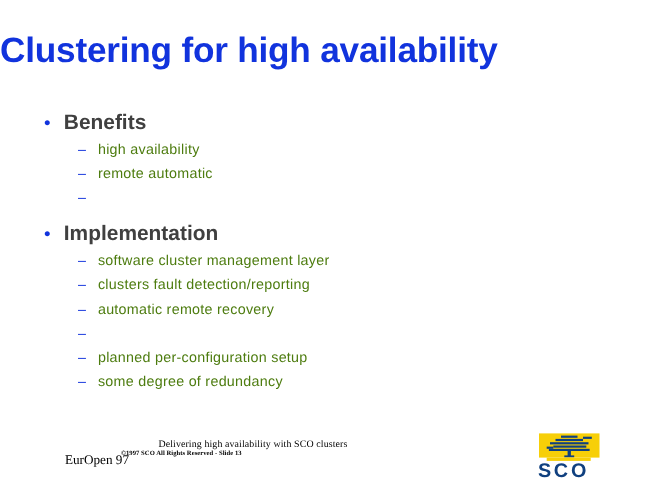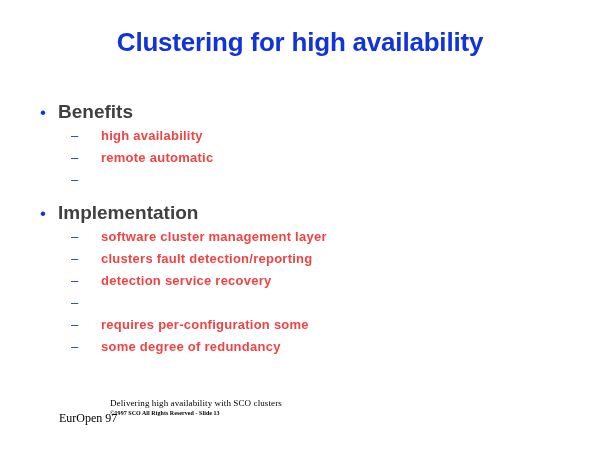--- a/index.html
+++ b/index.html
@@ -21,23 +21,23 @@
     inset: 0;
     background: #ffffff;
   }
 
   
   .slide-title {
     position: absolute;
     left: 0;
     top: 27px;
     width: 600px;
-    text-align: center;
-    font-family: "Liberation Sans", sans-serif;
-    font-size: 26px;
+    text-align: left;
+    font-family: "Liberation Sans", sans-serif;
+    font-size: 32px;
     font-weight: bold;
     color: #1133dd;
     letter-spacing: -0.2px;
     white-space: nowrap;
   }
 
   
   .body-block {
     position: absolute;
     left: 40px;
@@ -80,25 +80,24 @@
     font-size: 13px;
     line-height: 22px;
     width: 18px;
     flex: 0 0 18px;
     margin-left: 31px;
     font-family: "Liberation Sans", sans-serif;
   }
   .l2-text {
     font-family: "Liberation Sans", sans-serif;
     font-size: 13px;
-    font-weight: bold;
-    color: #ef4444;
+    font-weight: normal;
+    color: #4d7c0f;
     line-height: 22px;
     letter-spacing: 0.25px;
-    margin-left: 12px;
   }
 
   .group-gap { height: 10px; }
 
   
   .footer {
     position: absolute;
     left: 43px;
     bottom: 16px;
     width: 520px;
@@ -117,20 +116,21 @@
     position: absolute;
     left: 67px;
     top: 0px;
   }
   .footer-tagline {
     font-family: "Liberation Serif", serif;
     font-size: 9px;
     color: #000000;
     white-space: nowrap;
     letter-spacing: 0.1px;
+    margin-left: 34px;
   }
   .footer-copyright {
     font-family: "Liberation Serif", serif;
     font-size: 6px;
     font-weight: bold;
     color: #000000;
     white-space: nowrap;
     margin-top: 2px;
     letter-spacing: 0.05px;
   }
@@ -211,39 +211,58 @@
       <div class="l2-item">
         <span class="l2-dash">–</span>
         <span class="l2-text">software cluster management layer</span>
       </div>
       <div class="l2-item">
         <span class="l2-dash">–</span>
         <span class="l2-text">clusters fault detection/reporting</span>
       </div>
       <div class="l2-item">
         <span class="l2-dash">–</span>
-        <span class="l2-text">detection service recovery</span>
-      </div>
-      <div class="l2-item">
-        <span class="l2-dash">–</span>
-      </div>
-      <div class="l2-item">
-        <span class="l2-dash">–</span>
-        <span class="l2-text">requires per-configuration some</span>
+        <span class="l2-text">automatic remote recovery</span>
+      </div>
+      <div class="l2-item">
+        <span class="l2-dash">–</span>
+      </div>
+      <div class="l2-item">
+        <span class="l2-dash">–</span>
+        <span class="l2-text">planned per-configuration setup</span>
       </div>
       <div class="l2-item">
         <span class="l2-dash">–</span>
         <span class="l2-text">some degree of redundancy</span>
       </div>
     </div>
 
   </div>
 
   <div class="footer">
     <div class="footer-org">EurOpen 97</div>
     <div class="footer-lines">
       <div class="footer-tagline">Delivering high availability with SCO clusters</div>
       <div class="footer-copyright">©1997 SCO All Rights Reserved - Slide 13</div>
     </div>
   </div>
 
+  <div class="sco-logo">
+    <div class="sco-mark">
+      <svg width="55" height="22" viewBox="0 0 55 22" xmlns="http://www.w3.org/2000/svg">
+        <g fill="#10407f">
+          <rect x="20" y="2" width="15" height="2"></rect>
+          <rect x="15" y="5" width="25" height="2"></rect>
+          <rect x="10" y="8" width="35" height="2"></rect>
+          <rect x="13" y="11" width="30" height="2"></rect>
+          <rect x="9" y="14" width="37" height="2"></rect>
+          <rect x="26" y="16" width="3" height="5"></rect>
+          <rect x="23" y="20" width="9" height="2"></rect>
+          <rect x="40" y="3" width="8" height="2"></rect>
+          <rect x="7" y="12" width="6" height="2"></rect>
+        </g>
+      </svg>
+    </div>
+    <div class="sco-bar"></div>
+    <div class="sco-word">SCO</div>
+  </div>
 
 </div>
 
 </body></html>

